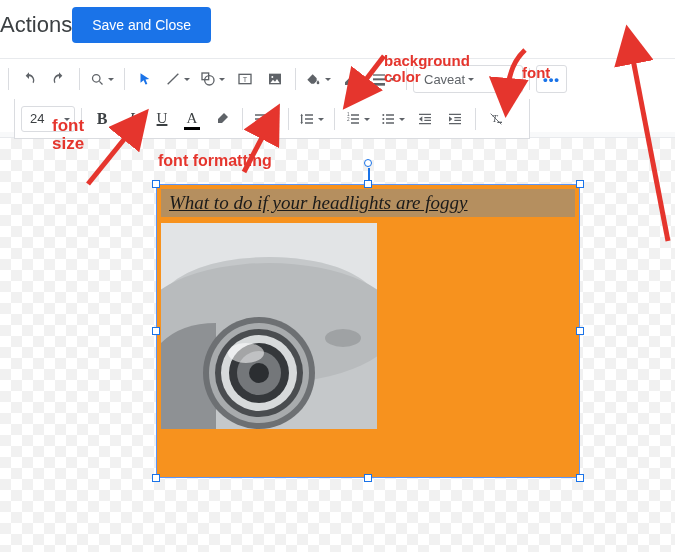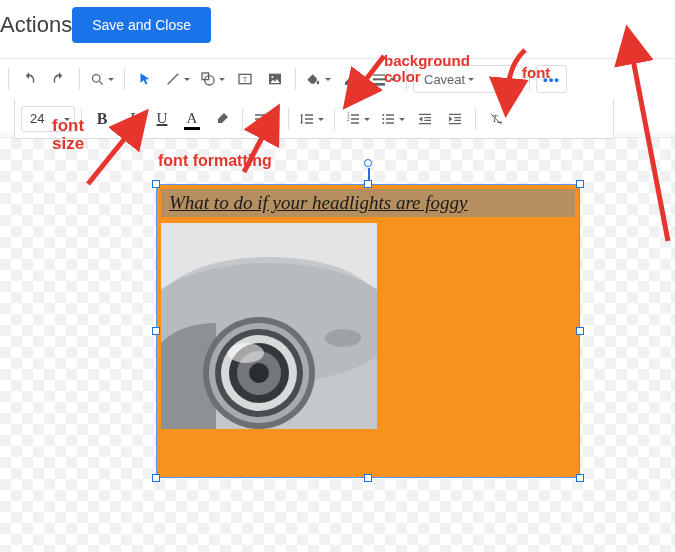--- a/index.html
+++ b/index.html
@@ -46,21 +46,21 @@
   }
   .toolbar {
     display: flex;
     align-items: center;
     gap: 2px;
     padding: 3px 4px;
     min-height: 40px;
   }
   .toolbar.second {
     position: relative;
-    width: 600px;
+    width: 516px;
     margin-left: 14px;
     border: 1px solid #dadce0;
     border-top: none;
     background: #fff;
     padding: 4px 6px;
     z-index: 3;
   }
   .tbtn, .txtbtn {
     display: inline-flex;
     align-items: center;

